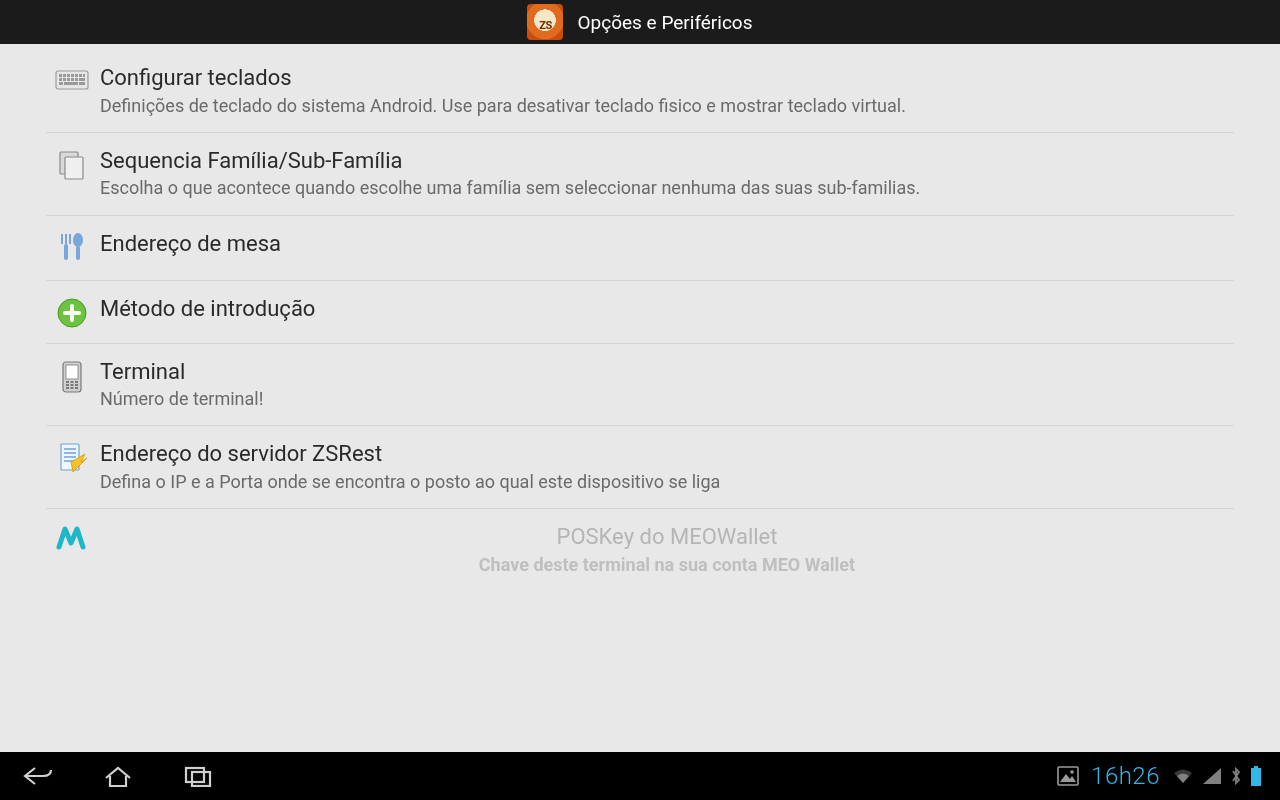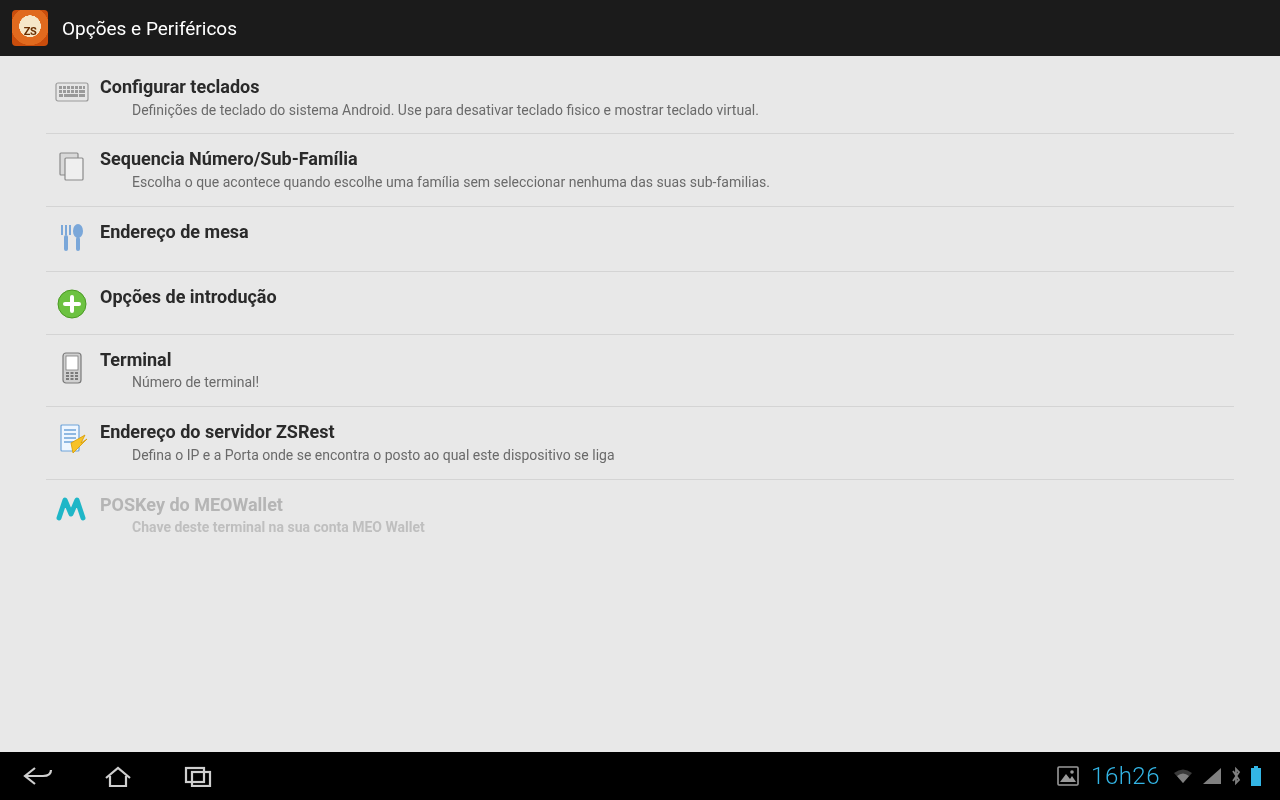--- a/index.html
+++ b/index.html
@@ -1,27 +1,28 @@
 <!DOCTYPE html>
 <html><head>
 <meta charset="utf-8">
 <style>
   * { box-sizing: border-box; margin: 0; padding: 0; }
   html, body { width: 1280px; height: 800px; overflow: hidden; font-family: "Roboto", "Helvetica Neue", Arial, sans-serif; }
   body { background: #e8e8e8; display: flex; flex-direction: column; }
 
   
   .action-bar {
-    height: 56px;
+    height: 44px;
     background: #1b1b1b;
     display: flex;
     align-items: center;
     padding: 10px 12px;
     color: #fff;
     flex-shrink: 0;
+    justify-content: center;
   }
   .app-icon {
     width: 36px; height: 36px;
     border-radius: 4px;
     background: radial-gradient(circle at 50% 45%, #f6e7c8 0 40%, #e06a1e 41% 70%, #c94d0c 71% 100%);
     position: relative;
     margin-right: 14px;
   }
   .app-icon::after {
     content: "ZS";
@@ -33,30 +34,30 @@
 
   
   .content { flex: 1; overflow-y: auto; padding: 6px 46px 0 46px; }
   .pref-item {
     display: flex;
     align-items: flex-start;
     padding: 14px 0 14px 2px;
     border-bottom: 1px solid #d4d4d4;
     cursor: pointer;
   }
-  .pref-item:last-child { border-bottom: none; }
+  .pref-item:last-child { border-bottom: none; text-align: center; }
   .pref-icon {
     width: 48px; flex-shrink: 0;
     display: flex; align-items: center; justify-content: center;
     margin-right: 4px;
     padding-top: 2px;
   }
   .pref-texts { flex: 1; }
-  .pref-title { font-size: 18px; color: #2a2a2a; font-weight: 700; line-height: 1.25; }
-  .pref-sub { font-size: 14px; color: #6a6a6a; margin-top: 2px; line-height: 1.35; margin-left: 32px; }
+  .pref-title { font-size: 22px; color: #2a2a2a; font-weight: 400; line-height: 1.25; }
+  .pref-sub { font-size: 18px; color: #6a6a6a; margin-top: 2px; line-height: 1.35; }
   .pref-item.disabled .pref-title { color: #b5b5b5; }
   .pref-item.disabled .pref-sub { color: #bfbfbf; font-weight: bold; }
 
   
   .nav-bar {
     height: 48px;
     background: #000;
     display: flex;
     align-items: center;
     padding: 0 18px;
@@ -111,21 +112,21 @@
   </div>
 
   <div class="pref-item">
     <div class="pref-icon">
       <svg width="30" height="32" viewBox="0 0 30 32">
           <rect x="3" y="3" width="18" height="22" rx="1" fill="#d9d9d9" stroke="#8a8a8a" stroke-width="1.2"></rect>
           <rect x="8" y="8" width="18" height="22" rx="1" fill="#efefef" stroke="#8a8a8a" stroke-width="1.2"></rect>
         </svg>
     </div>
     <div class="pref-texts">
-      <div class="pref-title">Sequencia Número/Sub-Família</div>
+      <div class="pref-title">Sequencia Família/Sub-Família</div>
       <div class="pref-sub">Escolha o que acontece quando escolhe uma família sem seleccionar nenhuma das suas sub-familias.</div>
     </div>
   </div>
 
   <div class="pref-item">
     <div class="pref-icon">
       <svg width="32" height="34" viewBox="0 0 32 34">
           <rect x="5" y="2" width="2" height="10" fill="#7aa7d9"></rect>
           <rect x="9" y="2" width="2" height="10" fill="#7aa7d9"></rect>
           <rect x="13" y="2" width="2" height="10" fill="#7aa7d9"></rect>
@@ -142,21 +143,21 @@
   <div class="pref-item">
     <div class="pref-icon">
       <svg width="32" height="32" viewBox="0 0 32 32">
           <circle cx="16" cy="16" r="14" fill="#6cc241"></circle>
           <circle cx="16" cy="16" r="14" fill="none" stroke="#4a9a23" stroke-width="1"></circle>
           <rect x="14" y="7" width="4" height="18" rx="2" fill="#fff"></rect>
           <rect x="7" y="14" width="18" height="4" rx="2" fill="#fff"></rect>
         </svg>
     </div>
     <div class="pref-texts">
-      <div class="pref-title">Opções de introdução</div>
+      <div class="pref-title">Método de introdução</div>
     </div>
   </div>
 
   <div class="pref-item">
     <div class="pref-icon">
       <svg width="24" height="34" viewBox="0 0 24 34">
           <rect x="3" y="2" width="18" height="30" rx="3" fill="#d0d0d0" stroke="#7a7a7a" stroke-width="1.2"></rect>
           <rect x="6" y="5" width="12" height="14" fill="#fff" stroke="#7a7a7a" stroke-width="0.8"></rect>
           <g fill="#7a7a7a">
             <rect x="6" y="21" width="3" height="2"></rect>

